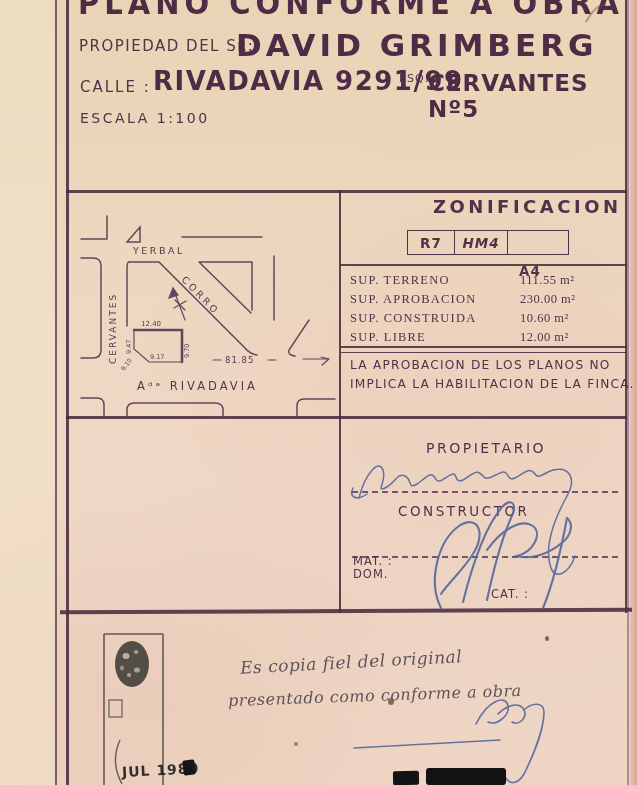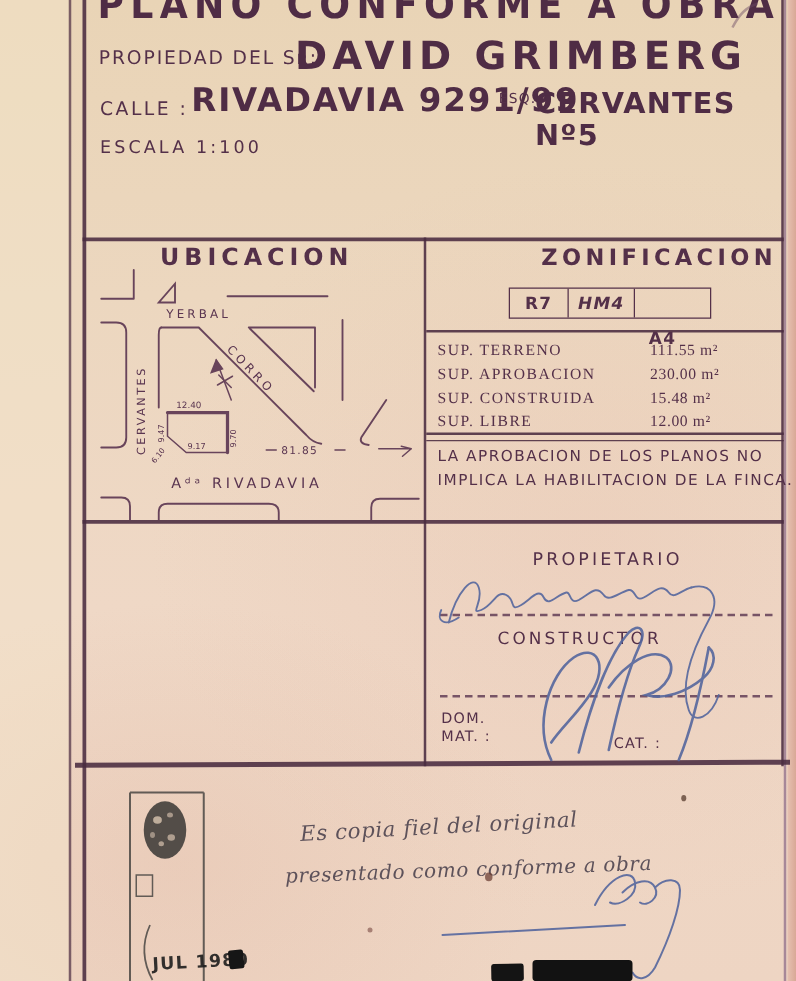--- a/index.html
+++ b/index.html
@@ -52,21 +52,20 @@
   <div class="abs stencil" style="left:153px;top:66px;font-size:26px;letter-spacing:1.5px;color:#4f2c45;">RIVADAVIA 9291/99</div>
   <div class="abs" style="left:399px;top:72px;font-size:11px;letter-spacing:1px;">ESQ.</div>
   <div class="abs stencil" style="left:428px;top:70px;font-size:23px;letter-spacing:1px;color:#4f2c45;">CERVANTES Nº5</div>
 
   <div class="abs" style="left:80px;top:110px;font-size:14px;letter-spacing:2.5px;">ESCALA 1:100</div>
 
   <svg class="abs" style="left:580px;top:0;" width="40" height="30" viewBox="0 0 40 30">
     <path d="M6,22 Q14,6 26,3" fill="none" stroke="#6b4a63" stroke-width="2" opacity=".45"></path>
   </svg>
 
-  <div class="abs stencil" style="left:128px;top:195px;font-size:19px;letter-spacing:4px;font-weight:bold;">UBICACION</div>
 
   <svg class="abs" style="left:67px;top:192px;" width="272" height="224" viewBox="0 0 272 224">
     <g stroke="#5a3550" stroke-width="1.5" fill="none" opacity=".9" stroke-linecap="round">
 
       <path d="M14,47 H40 M40,24 V47"></path>
       <polygon points="73,35 73,50 60,50"></polygon>
       <path d="M115,45 H195"></path>
 
       <path d="M14,66 H26 Q34,66 34,74 V158 Q34,166 26,166 H14"></path>
 
@@ -119,37 +118,37 @@
     <div class="supcell">
       <span class="sl">SUP. TERRENO</span>
       <span class="sv">111.55 m²</span>
     </div>
     <div class="supcell">
       <span class="sl">SUP. APROBACION</span>
       <span class="sv">230.00 m²</span>
     </div>
     <div class="supcell">
       <span class="sl">SUP. CONSTRUIDA</span>
-      <span class="sv">15.48 m²</span>
+      <span class="sv">10.60 m²</span>
     </div>
     <div class="supcell">
       <span class="sl">SUP. LIBRE</span>
       <span class="sv">12.00 m²</span>
     </div>
   </div>
 
   <div class="abs" style="left:350px;top:377px;font-size:12.2px;letter-spacing:1.2px;">IMPLICA LA HABILITACION  DE LA FINCA.</div>
   <div class="abs" style="left:350px;top:358px;font-size:12.2px;letter-spacing:1.2px;">LA APROBACION DE LOS PLANOS NO</div>
 
   <div class="abs" style="left:426px;top:440px;font-size:14px;letter-spacing:2.5px;">PROPIETARIO</div>
   <div class="dashline" style="left:352px;top:491px;width:266px;"></div>
   <div class="abs" style="left:398px;top:503px;font-size:13.5px;letter-spacing:2.5px;">CONSTRUCTOR</div>
   <div class="dashline" style="left:352px;top:556px;width:266px;"></div>
   <div class="lbl" style="left:353px;top:567px;">DOM.</div>
-  <div class="lbl" style="left:353px;top:582px;text-align:right;">MAT. :</div>
+  <div class="lbl" style="left:353px;top:554px;text-align:right;">MAT. :</div>
   <div class="lbl" style="left:491px;top:587px;">CAT. :</div>
 
   <svg class="abs" style="left:345px;top:430px;" width="285" height="181" viewBox="0 0 285 181">
     <g stroke="#55679e" fill="none" stroke-linecap="round" opacity=".9">
       <g stroke-width="1.5">
         <path d="M8,58 C4,66 10,72 22,64"></path>
         <path d="M14,68 C20,44 34,28 38,40 C42,52 30,62 40,58 C50,54 52,42 60,46 C68,50 62,60 72,54 C80,49 86,40 90,48 C94,56 100,46 108,44 C112,43 110,54 118,50 C128,44 132,38 138,46 C142,52 150,44 158,42 C164,41 162,52 170,48 C178,44 184,36 190,44 C194,50 200,42 208,40"></path>
         <path d="M208,40 C224,36 232,48 222,66 C210,88 198,116 206,138 C210,150 224,144 230,126"></path>
       </g>
       <g stroke-width="2.1">

